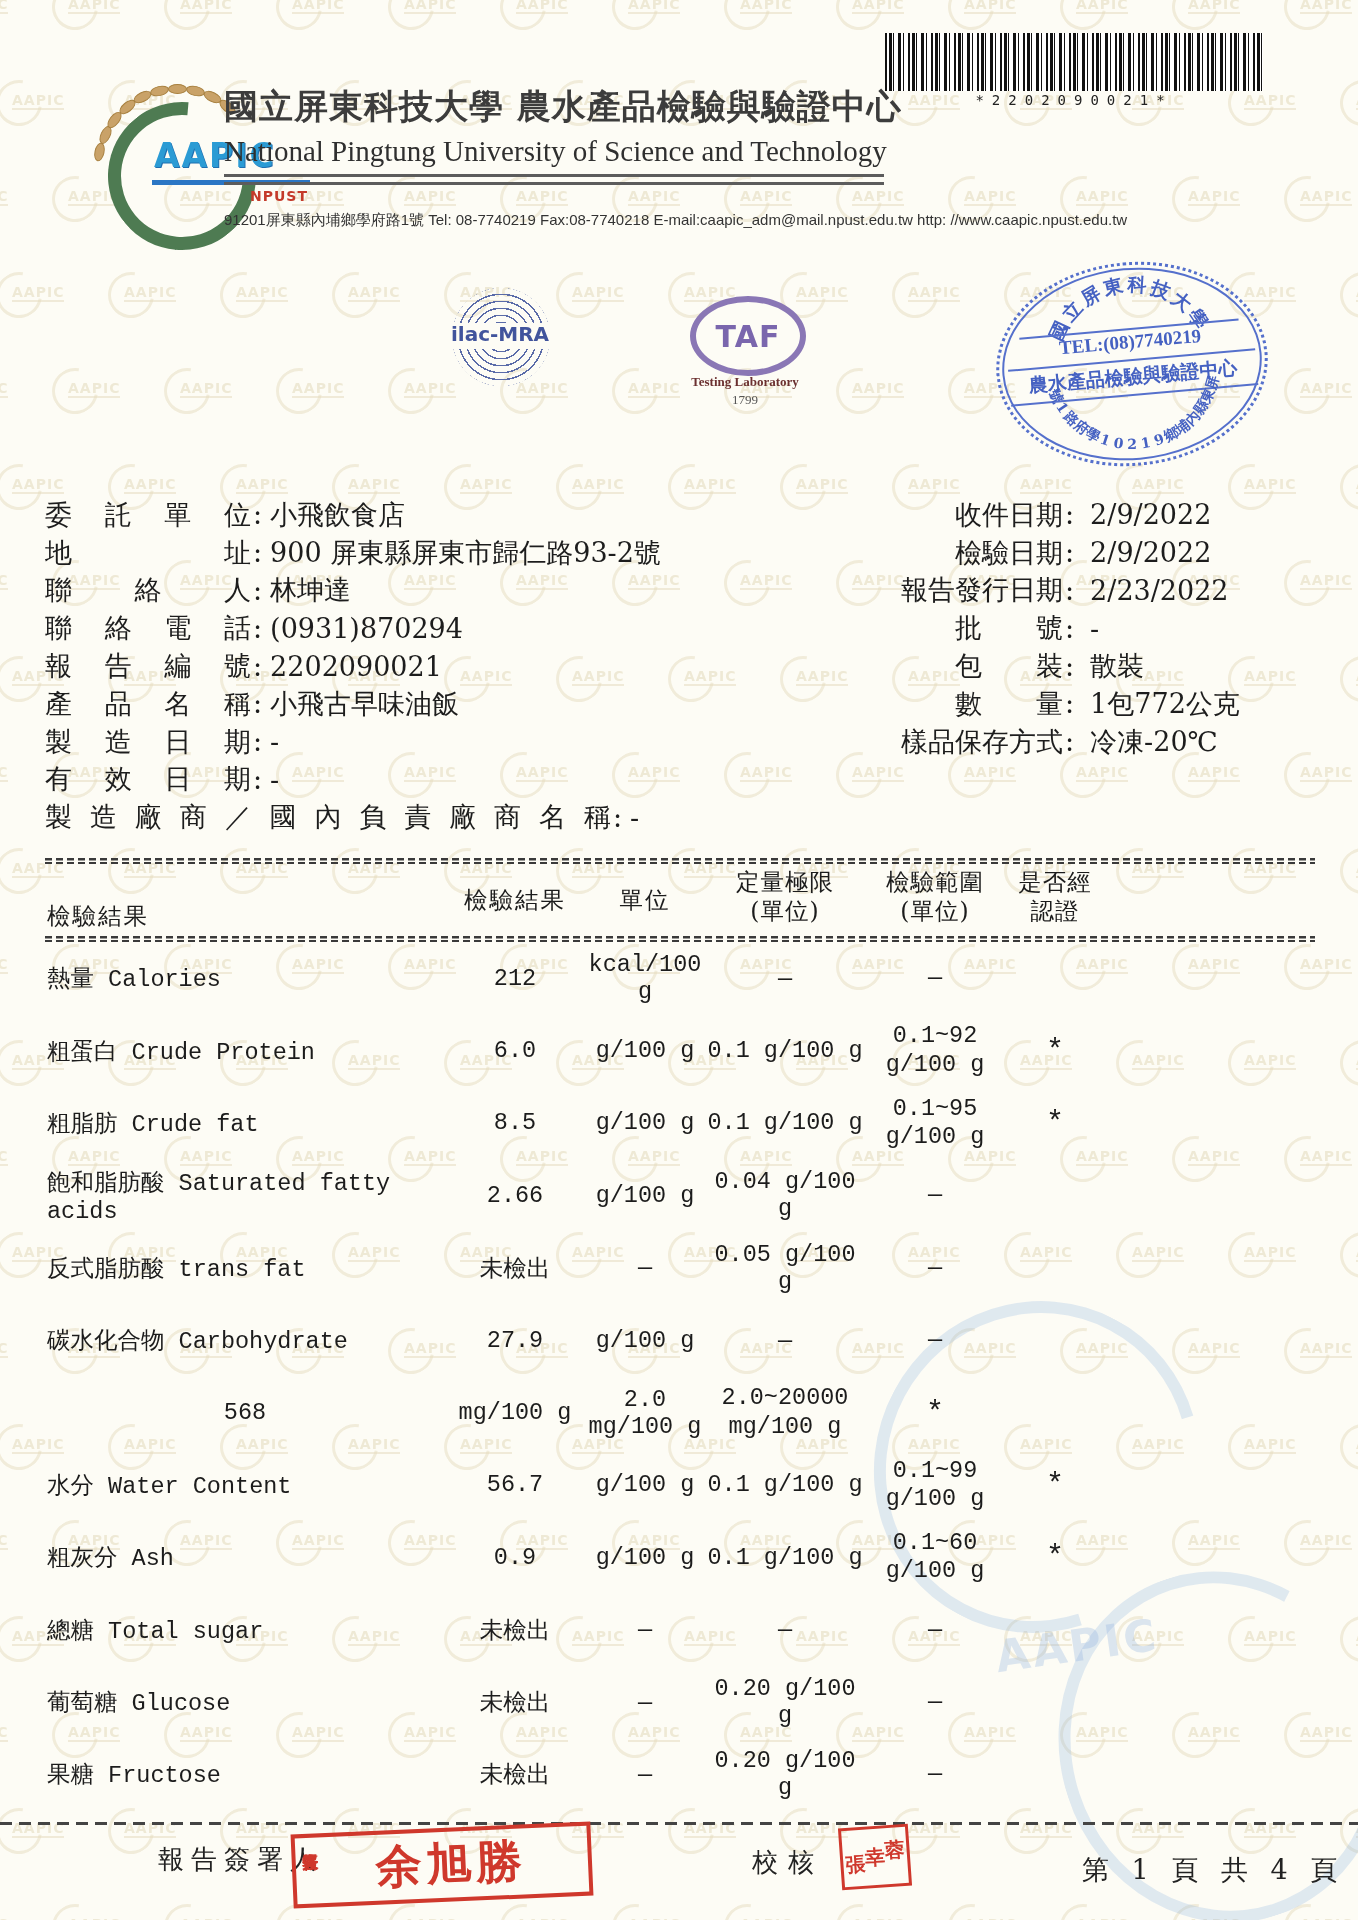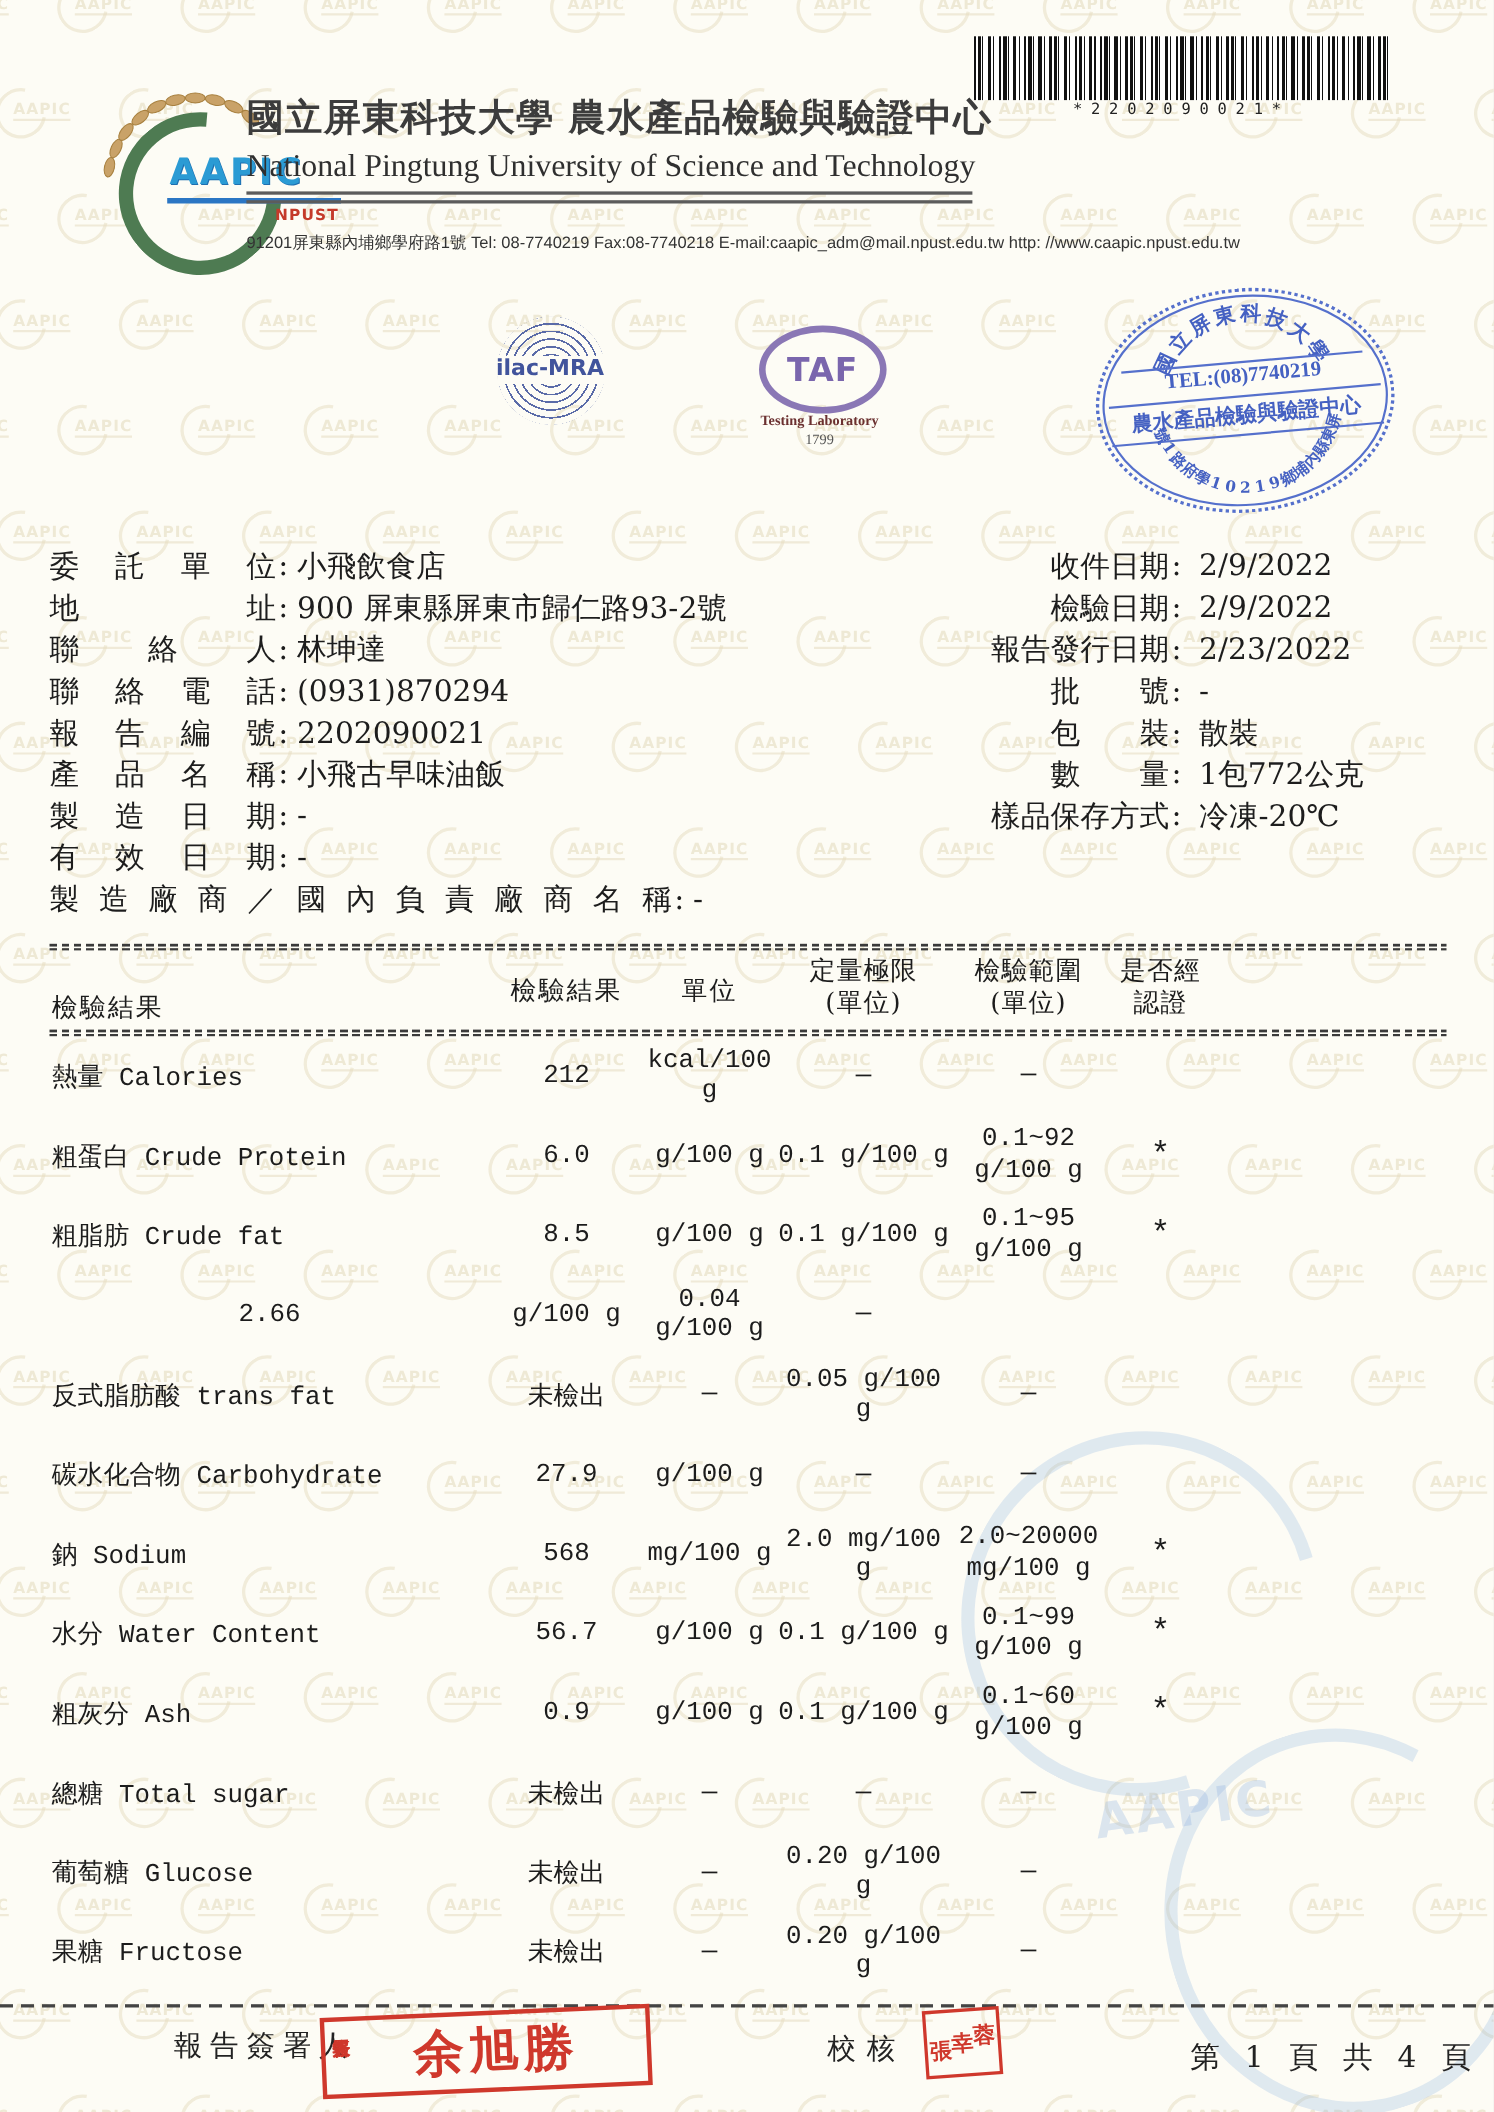--- a/index.html
+++ b/index.html
@@ -1471,20 +1471,21 @@
           <div class="t-row">
             <div class="c-item">粗脂肪 Crude fat</div>
             <div class="c-mid">8.5</div>
             <div class="c-mid">g/100 g</div>
             <div class="c-mid">0.1 g/100 g</div>
             <div class="c-range">0.1~95
 g/100 g</div>
             <div class="c-cert">*</div>
           </div>
           <div class="t-row">
+            <div class="c-item">飽和脂肪酸 Saturated fatty acids</div>
             <div class="c-mid">2.66</div>
             <div class="c-mid">g/100 g</div>
             <div class="c-mid">0.04 g/100 g</div>
             <div class="c-range">—</div>
             <div class="c-cert"></div>
           </div>
           <div class="t-row">
             <div class="c-item">反式脂肪酸 trans fat</div>
             <div class="c-mid">未檢出</div>
             <div class="c-mid">—</div>
@@ -1494,21 +1495,20 @@
           </div>
           <div class="t-row">
             <div class="c-item">碳水化合物 Carbohydrate</div>
             <div class="c-mid">27.9</div>
             <div class="c-mid">g/100 g</div>
             <div class="c-mid">—</div>
             <div class="c-range">—</div>
             <div class="c-cert"></div>
           </div>
           <div class="t-row">
-            <div class="c-item">鈉 Sodium</div>
             <div class="c-mid">568</div>
             <div class="c-mid">mg/100 g</div>
             <div class="c-mid">2.0 mg/100 g</div>
             <div class="c-range">2.0~20000
 mg/100 g</div>
             <div class="c-cert">*</div>
           </div>
           <div class="t-row">
             <div class="c-item">水分 Water Content</div>
             <div class="c-mid">56.7</div>

